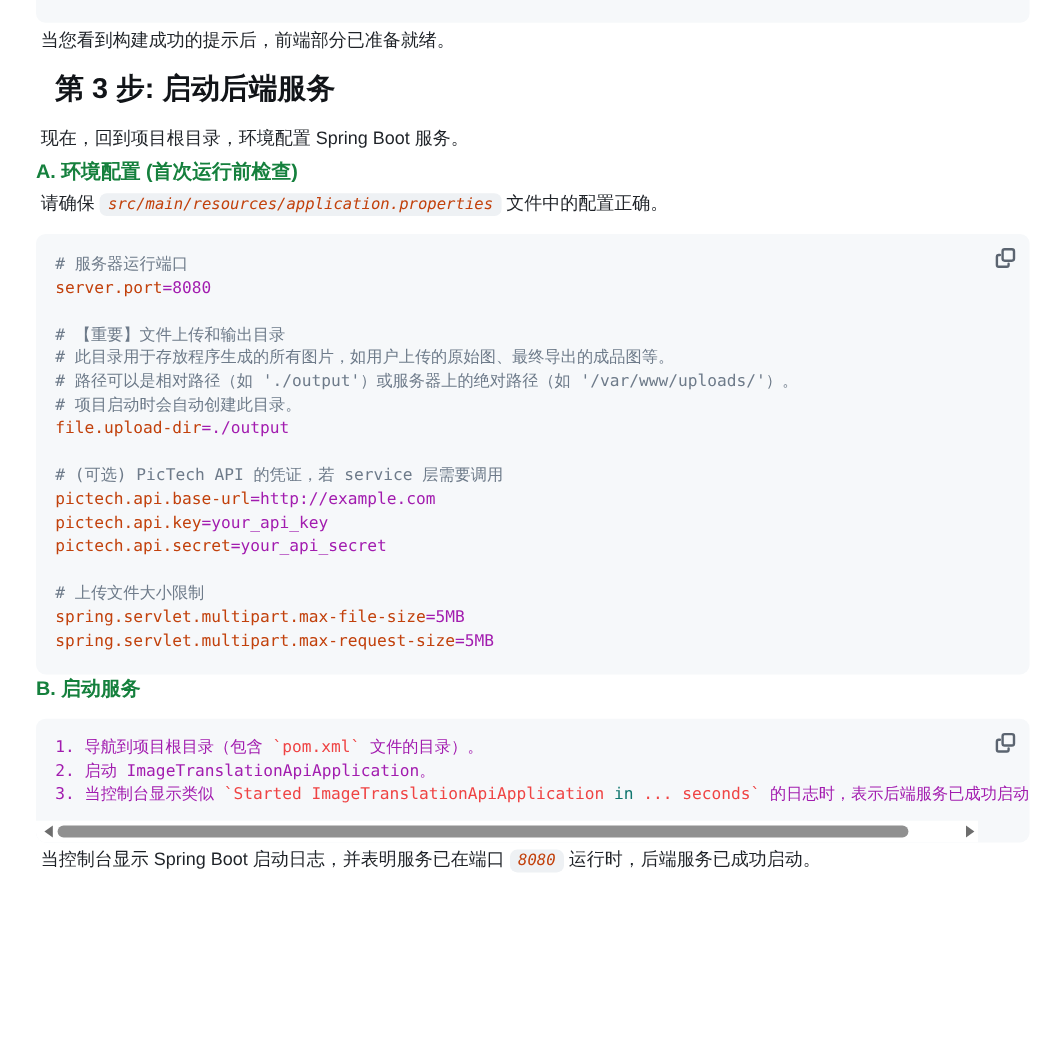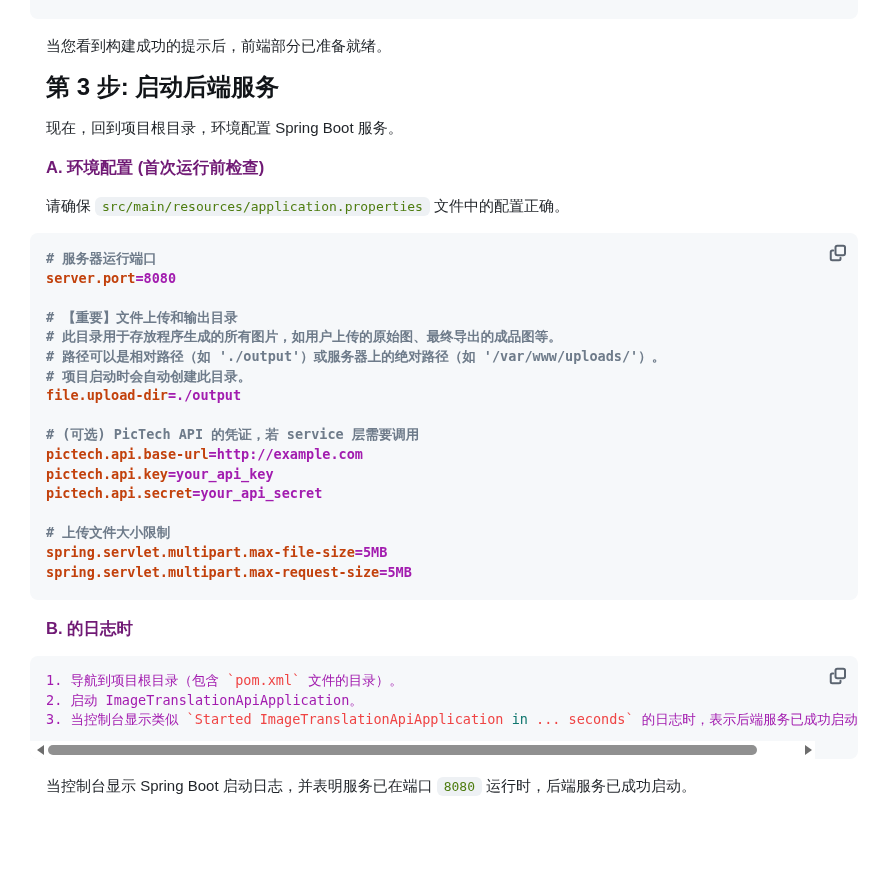--- a/index.html
+++ b/index.html
@@ -7,46 +7,46 @@
     width:882px;height:874px;overflow:hidden;
     font-family:"Liberation Sans","DejaVu Sans",sans-serif;
     color:#1f2328;
     -webkit-font-smoothing:antialiased;
   }
   .page{margin-left:30px;width:828px;}
 
   
   .code-remnant{height:19px;background:#f6f8fa;border-radius:0 0 8px 8px;}
 
-  p.body-text{margin:16px;font-size:15px;line-height:22px;color:#1f2328;}
+  p.body-text{margin:4px;font-size:15px;line-height:22px;color:#1f2328;}
   .p1{margin-top:21px;}
   .p2{margin-top:14px;}
   .pA{margin-top:16px;}
   .p3{margin-top:22px;}
 
   h2.step-heading{margin:16px;font-size:24px;line-height:28px;font-weight:700;color:#111418;}
   .h-step3{margin-top:26px;}
   .h-step4{margin-top:23px;}
-  h3.sub-heading{margin:16px;font-size:16.5px;line-height:24px;font-weight:700;color:#701a75;}
+  h3.sub-heading{margin:0;font-size:16.5px;line-height:24px;font-weight:700;color:#15803d;}
   .h-secA{margin-top:17px;}
   .h-secB{margin-top:19px;}
 
   .inline-code{
     font-family:"DejaVu Sans Mono","Liberation Mono",monospace;
     font-size:13px;line-height:18px;
     background:#eef1f4;border-radius:6px;
     padding:2px 7px;margin:0 4px;
-    color:#4d7c0f;white-space:nowrap;
+    color:#c2410c;white-space:nowrap;font-style:italic;
   }
 
   .code-card{
     position:relative;background:#f6f8fa;border-radius:8px;
     margin-top:14px;overflow:hidden;
   }
-  .code-card.card-1{margin-top:14px;font-weight:bold;}
+  .code-card.card-1{margin-top:14px;}
   .code-card.card-2{margin-top:13px;}
   .code-scroll{
     padding:16px 16px 18px 16px;
     font-family:"DejaVu Sans Mono","Liberation Mono",monospace;
     font-size:13.5px;line-height:19.6px;
     white-space:pre;overflow:hidden;
   }
   .card-2 .code-scroll{padding:15px 16px 11px 16px;}
   .code-line{white-space:pre;}
   .tk-cm{color:#6e7b8a;}
@@ -103,21 +103,21 @@
     <button class="copy-btn" aria-label="copy">
       <span>
         <svg viewBox="0 0 16 16" width="20" height="20" fill="none" stroke="#5b6470" stroke-width="1.6" stroke-linejoin="round" stroke-linecap="round">
           <rect x="6" y="2.2" width="7.6" height="7.6" rx="1.4"></rect>
           <path d="M4.2 6 H3.4 A1.2 1.2 0 0 0 2.2 7.2 V12.6 A1.2 1.2 0 0 0 3.4 13.8 H8.8 A1.2 1.2 0 0 0 10 12.6 V11.8"></path>
         </svg>
       </span>
     </button>
   </div>
 
-  <h3 class="sub-heading h-secB">B. 的日志时</h3>
+  <h3 class="sub-heading h-secB">B. 启动服务</h3>
 
   <div class="code-card card-2">
     <div class="code-scroll"><div class="code-line"><span class="tk-p">1. 导航到项目根目录（包含 </span><span class="tk-b">`pom.xml`</span><span class="tk-p"> 文件的目录）。</span></div><div class="code-line"><span class="tk-p">2. 启动 ImageTranslationApiApplication。</span></div><div class="code-line"><span class="tk-p">3. 当控制台显示类似 </span><span class="tk-b">`Started ImageTranslationApiApplication </span><span class="tk-r">in</span><span class="tk-b"> ... seconds`</span><span class="tk-p"> 的日志时，表示后端服务已成功启动。</span></div></div>
     <button class="copy-btn" aria-label="copy">
       <span>
         <svg viewBox="0 0 16 16" width="20" height="20" fill="none" stroke="#5b6470" stroke-width="1.6" stroke-linejoin="round" stroke-linecap="round">
           <rect x="6" y="2.2" width="7.6" height="7.6" rx="1.4"></rect>
           <path d="M4.2 6 H3.4 A1.2 1.2 0 0 0 2.2 7.2 V12.6 A1.2 1.2 0 0 0 3.4 13.8 H8.8 A1.2 1.2 0 0 0 10 12.6 V11.8"></path>
         </svg>
       </span>

